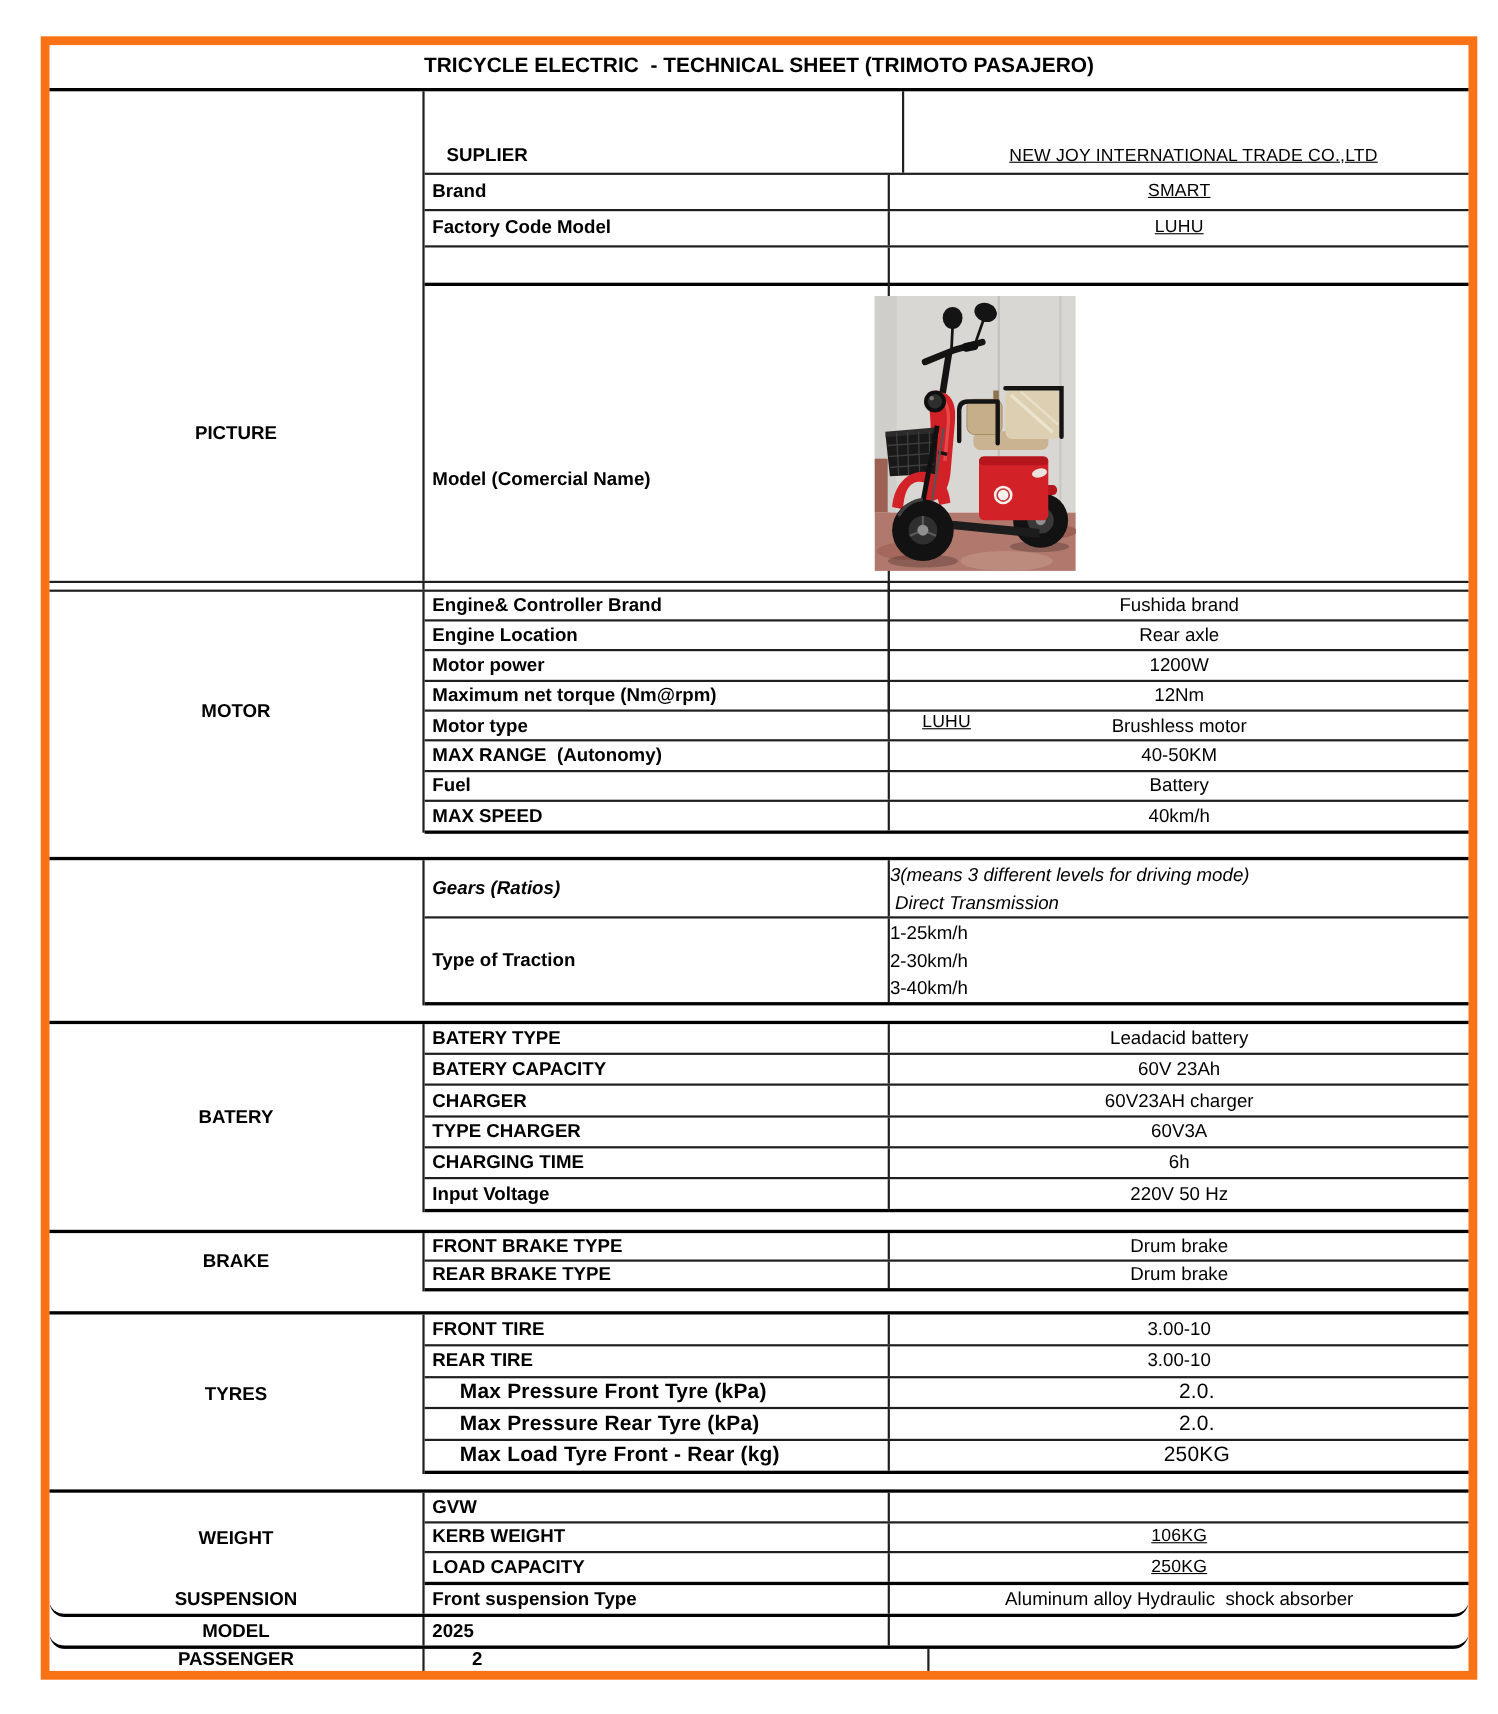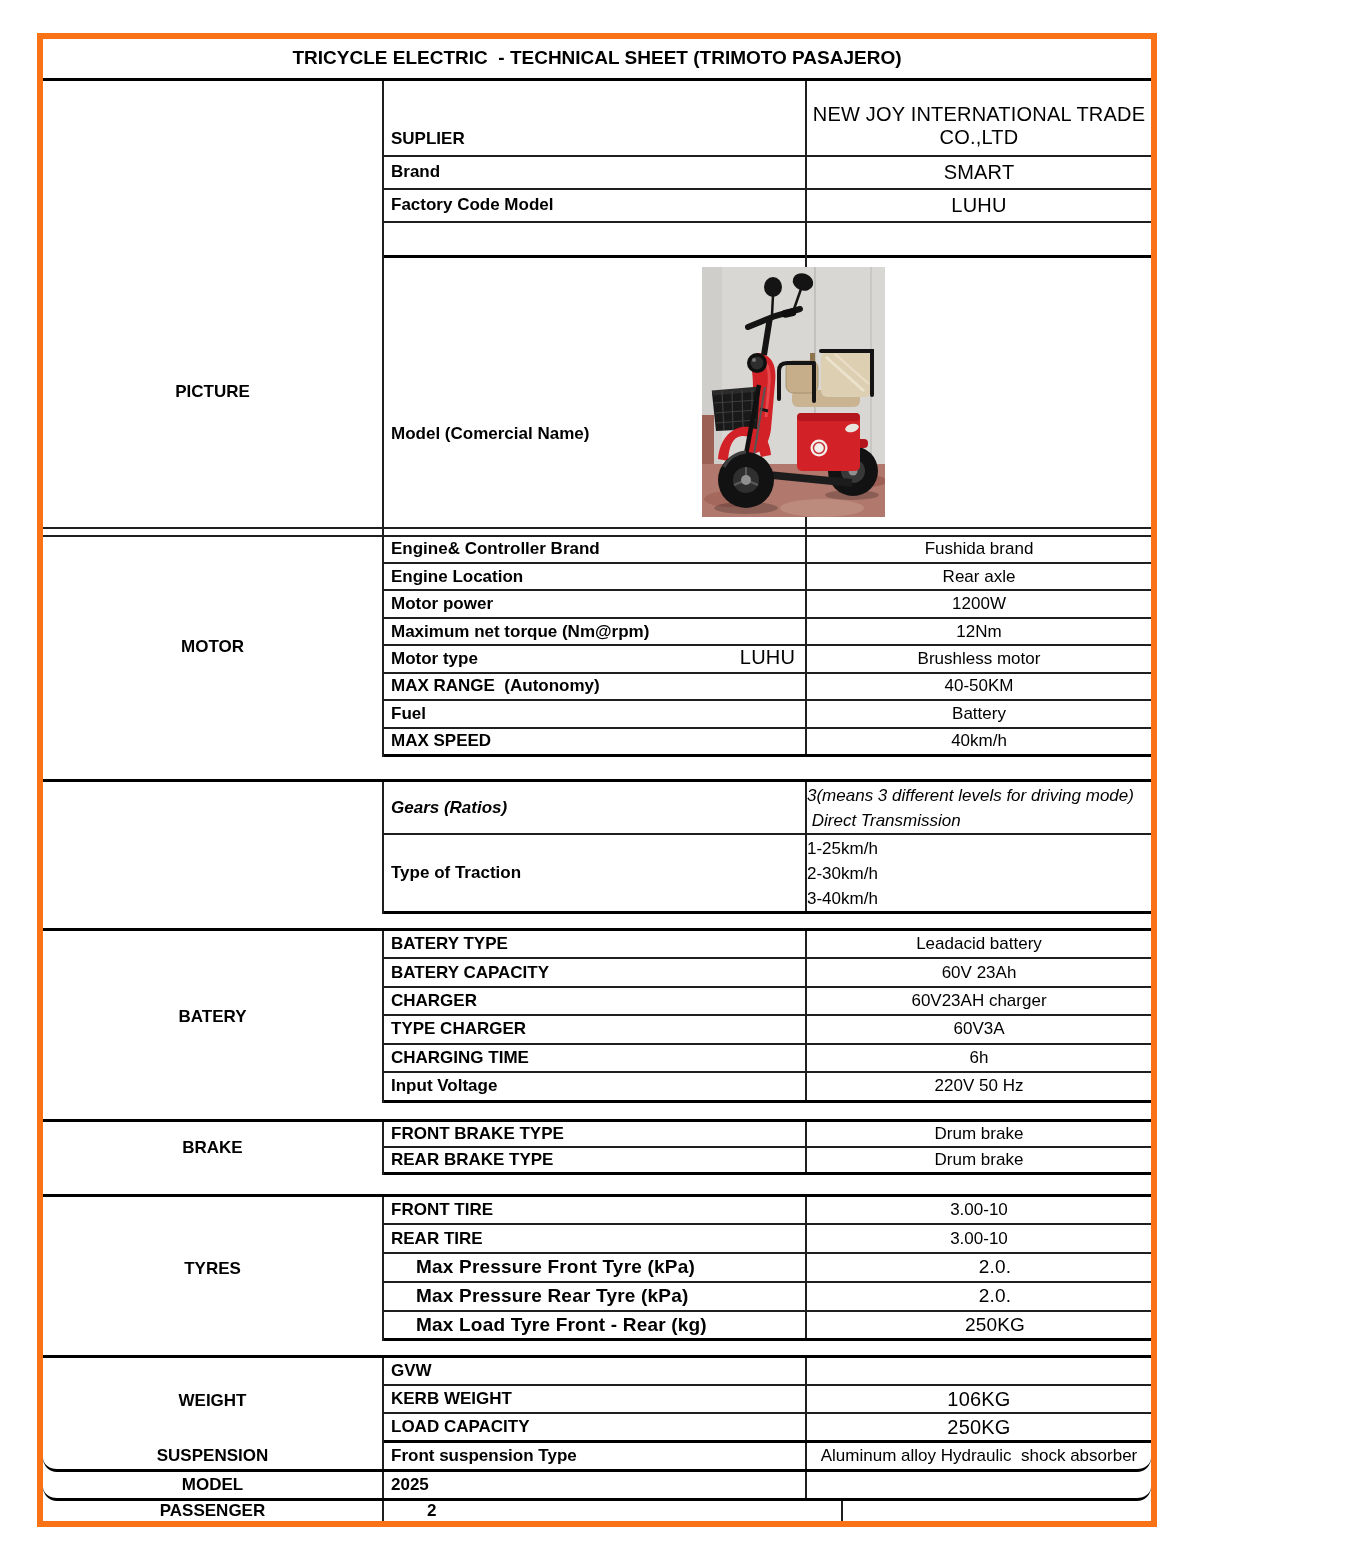--- a/index.html
+++ b/index.html
@@ -6,22 +6,22 @@
   html, body { background: #ffffff; }
   .page {
     position: relative;
     width: 1362px; height: 1558px;
     background: #ffffff;
     font-family: "Liberation Sans", sans-serif;
     color: #000;
   }
   .sheet {
     position: absolute; left: 37px; top: 33px;
-    width: 1120px; height: 1494px;
-    border: 6px solid #f97316;
+    width: 1306px; height: 1494px;
+    border: 8px solid #f97316;
     display: flex; flex-direction: column;
     background: #fff;
   }
   .row { display: flex; }
   .bb2 { border-bottom: 2px solid #1f1f1f; }
   .bb3 { border-bottom: 3px solid #000; }
   .br  { border-right: 2px solid #1f1f1f; }
 
   .title-row {
     height: 42px; display: flex; align-items: center; justify-content: center;
@@ -38,25 +38,25 @@
     display: flex; align-items: center;
     padding-left: 7px;
     font-weight: bold; font-size: 17px; white-space: pre-wrap;
   }
   .val {
     flex: 1 1 auto;
     display: flex; align-items: center; justify-content: center;
     font-size: 17px; text-align: center; white-space: pre-wrap;
   }
   .arial  { font-size: 19px; letter-spacing: .2px; padding-left: 32px; }
-  .arial20 { font-size: 20px; letter-spacing: .2px; }
+  .arial20 { font-size: 16px; letter-spacing: .2px; text-decoration: underline; }
 
   .hdr-right { flex: 1; display: flex; flex-direction: column; }
   .h-sup { height: 76px; }
-  .h-sup .lab, .h-sup .val { align-items: flex-end; padding-bottom: 6px; }
+  .h-sup .lab, .h-sup .val { align-items: flex-end; padding-bottom: 6px; margin-left: 13px; }
   .h-33 { height: 33px; }
   .h-35 { height: 35px; flex-direction: column; }
 
   .pic-row { height: 271px; }
   .pic-cell { flex: 1; display: flex; align-items: center; justify-content: center; }
   .photo { position: relative; left: 26px; display: block; }
 
   .gapv { height: 8px; display: flex; }
   .gapv .g1 { width: 341px; border-right: 2px solid #1f1f1f; }
   .gapv .g2 { width: 423px; border-right: 2px solid #1f1f1f; }

